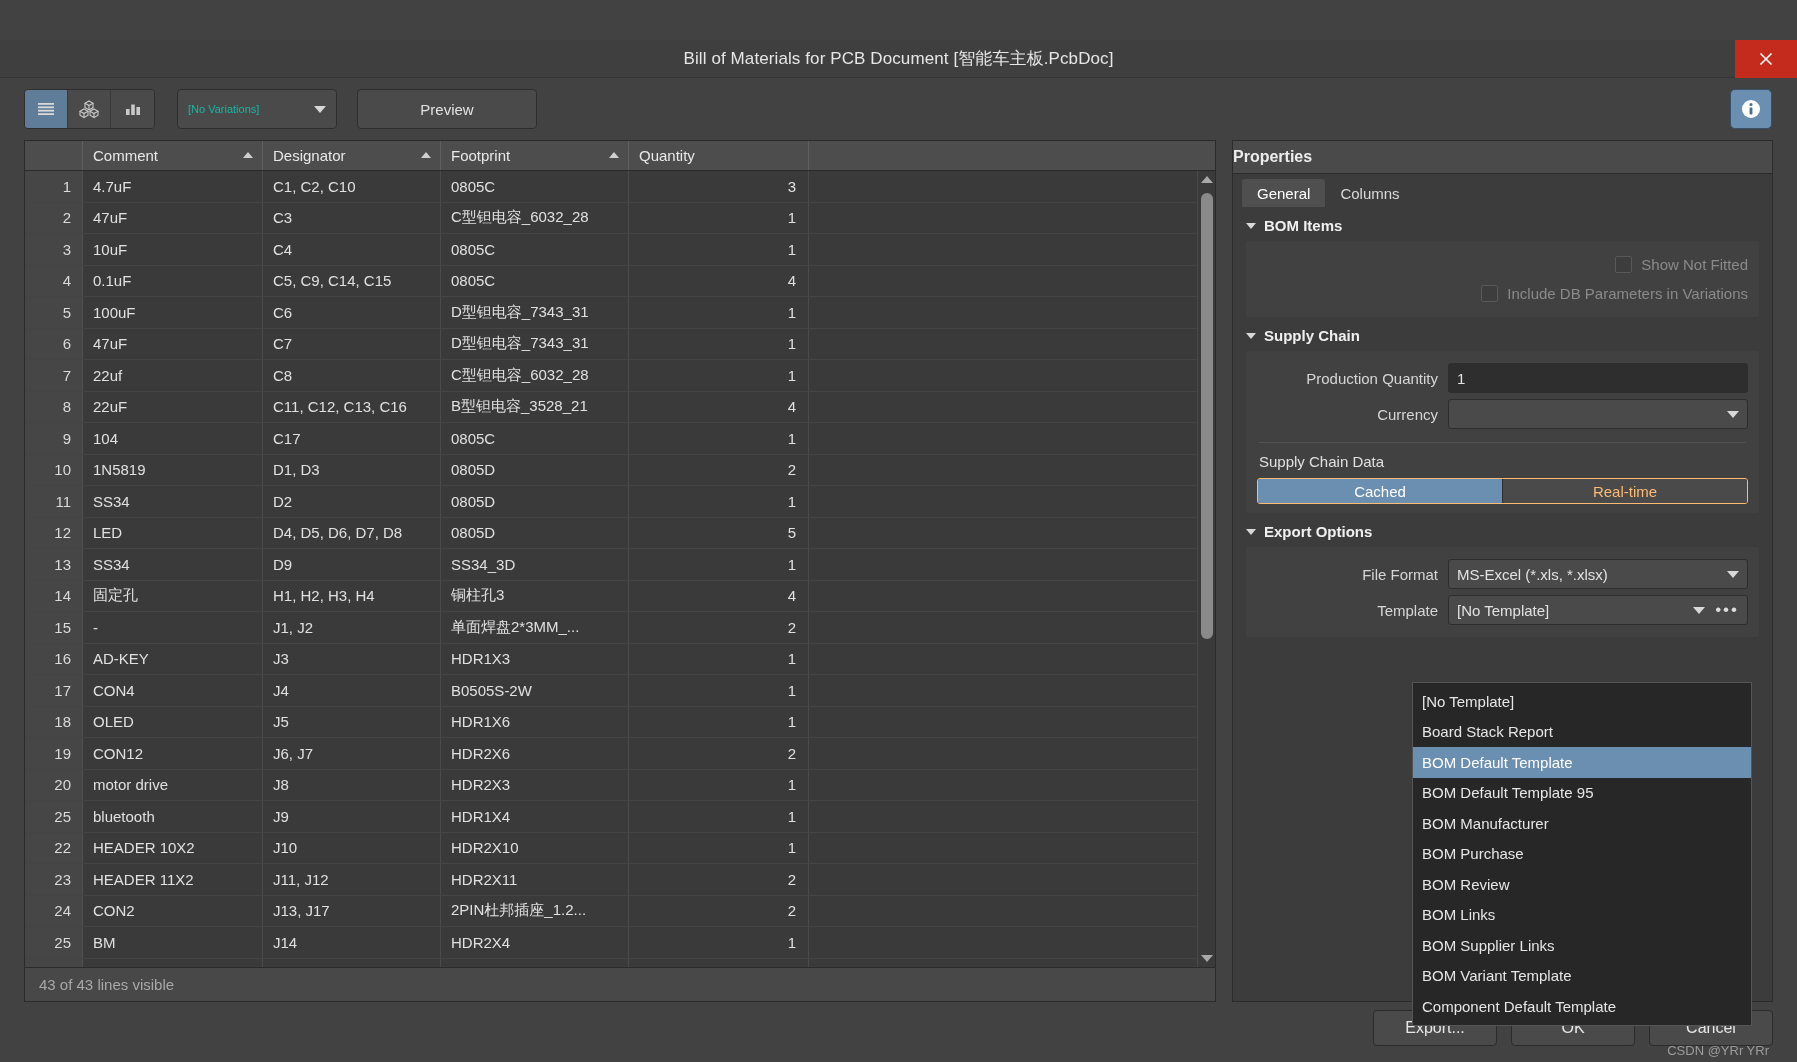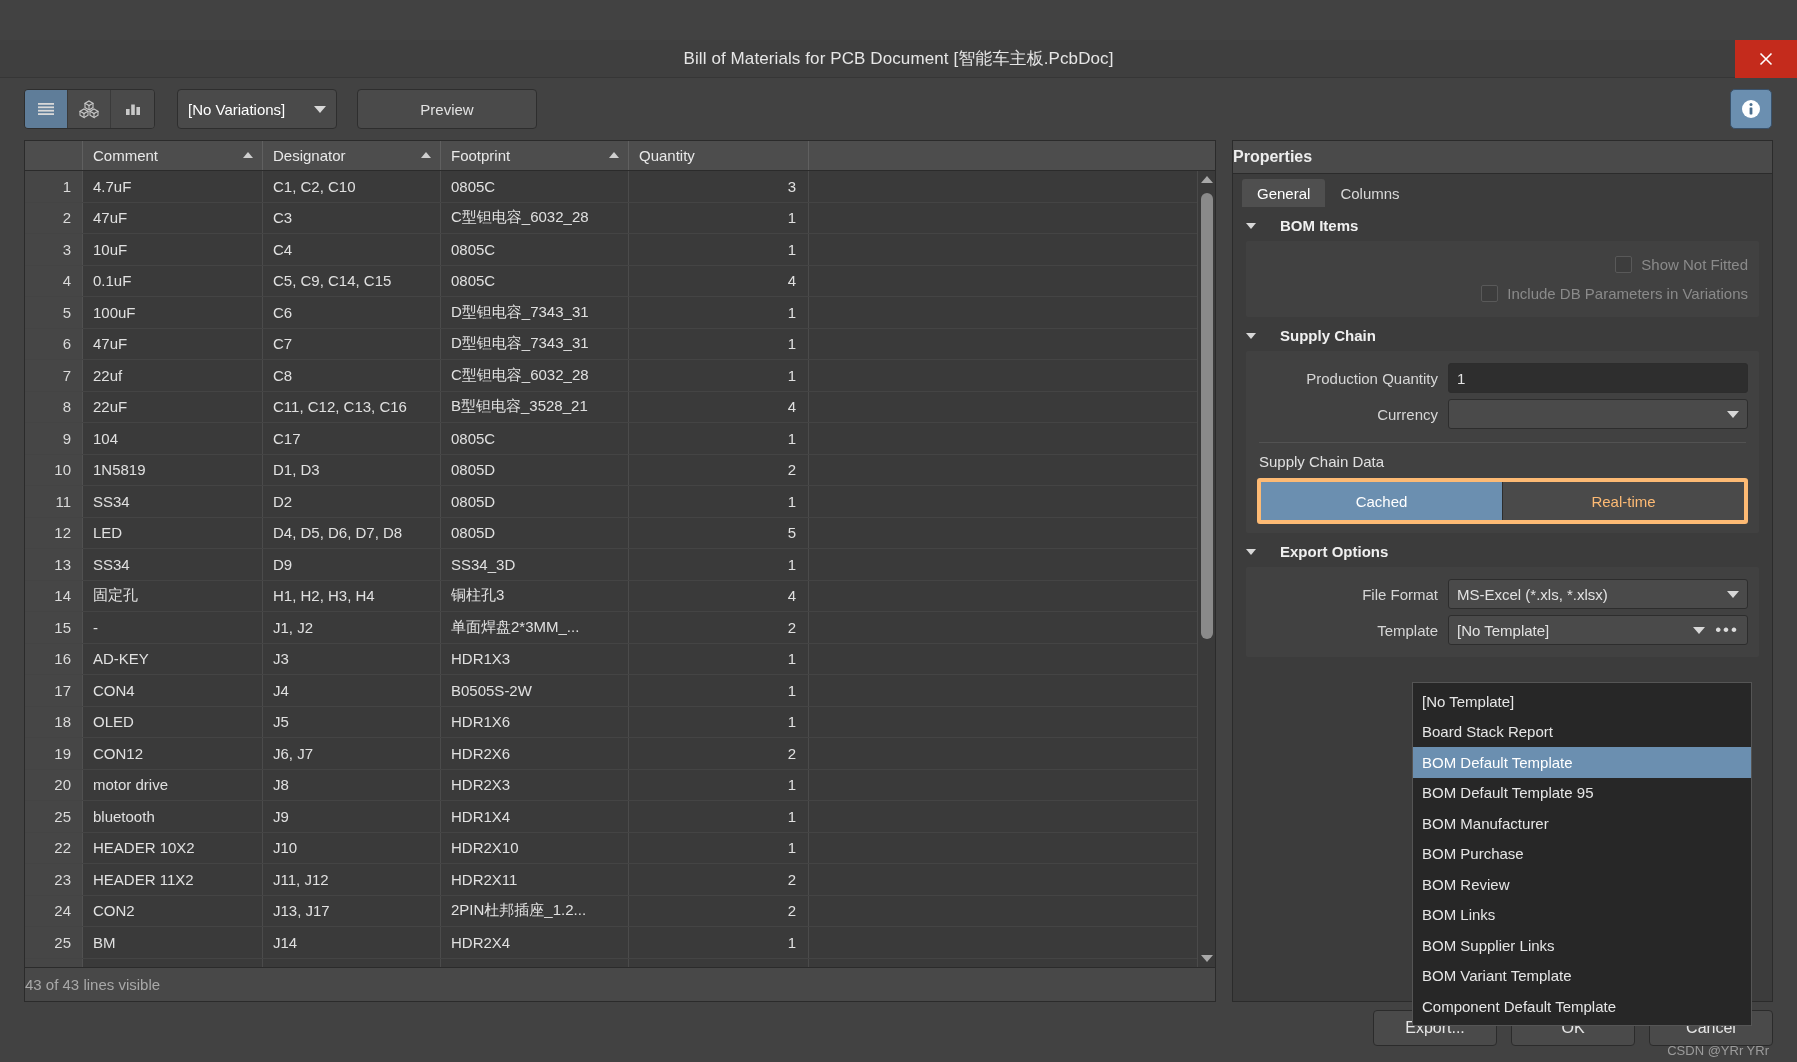--- a/index.html
+++ b/index.html
@@ -68,21 +68,21 @@
     margin-left: 22px;
     width: 160px; height: 40px;
     background: #4a4a4a;
     border: 1px solid #2e2e2e;
     border-radius: 4px;
     display: flex; align-items: center;
     padding: 0 10px;
     cursor: pointer;
     position: relative;
   }
-  .combo-label { font-size: 15px; color: #ffffff; flex: 1; }
+  .combo-label { font-size: 11px; color: #14b8a6; flex: 1; }
   .caret { width: 0; height: 0; border-left: 6px solid transparent;
            border-right: 6px solid transparent; border-top: 7px solid #d8d8d8; }
 
   .preview-btn {
     margin-left: 20px;
     width: 180px; height: 40px;
     background: #4a4a4a;
     border: 1px solid #2e2e2e;
     border-radius: 4px;
     display: flex; align-items: center; justify-content: center;
@@ -191,20 +191,21 @@
     background: #8a8a8a; border-radius: 6px;
     cursor: grab;
   }
 
   .statusbar {
     height: 34px; flex: 0 0 34px;
     background: #484848;
     border: 1px solid #2b2b2b;
     border-top: none;
     display: flex; align-items: center;
+    padding-left: 14px;
     font-size: 15px; color: #a8a8a8;
   }
 
   
   .props-panel {
     flex: 1;
     display: flex; flex-direction: column;
     min-height: 0;
   }
   .props-head {
@@ -231,21 +232,21 @@
   .tab {
     padding: 0 15px; height: 28px;
     display: flex; align-items: center;
     font-size: 15px; color: #d9d9d9;
     cursor: pointer;
     border-radius: 3px 3px 0 0;
   }
   .tab.active { background: #4f4f4f; color: #ffffff; }
 
   .section-title {
-    display: flex; align-items: center; gap: 24px;
+    display: flex; align-items: center; gap: 8px;
     padding: 10px 0 7px 13px;
     font-size: 15px; font-weight: bold; color: #f0f0f0;
     cursor: pointer;
   }
   .tri {
     width: 0; height: 0;
     border-left: 5px solid transparent; border-right: 5px solid transparent;
     border-top: 6px solid #d8d8d8;
   }
   .group {
@@ -288,23 +289,23 @@
   .field-ctl.input { background: #2e2e2e; color: #e2e2e2; }
   .field-ctl.select { background: #4a4a4a; color: #e2e2e2; justify-content: space-between; cursor: pointer;}
   .field-ctl .caret2 {
     width: 0; height: 0;
     border-left: 6px solid transparent; border-right: 6px solid transparent;
     border-top: 7px solid #d8d8d8;
   }
   .divider { height: 1px; background: #525252; margin: 10px 2px 8px 2px; }
   .subhead { font-size: 15px; color: #e0e0e0; padding: 2px 0 8px 2px; }
   .seg {
-    display: flex; height: 46px;
+    display: flex; height: 26px;
     border-radius: 3px; overflow: hidden;
-    border: 4px solid #fdba74;
+    border: 1px solid #fdba74;
   }
   .seg-btn {
     flex: 1;
     display: flex; align-items: center; justify-content: center;
     font-size: 15px; color: #fdba74;
     background: #4a4a4a;
     cursor: pointer;
   }
   .seg-btn.on { background: #6b8fb0; color: #ffffff; }
   .seg-btn + .seg-btn { border-left: 1px solid #2d2d2d; }

